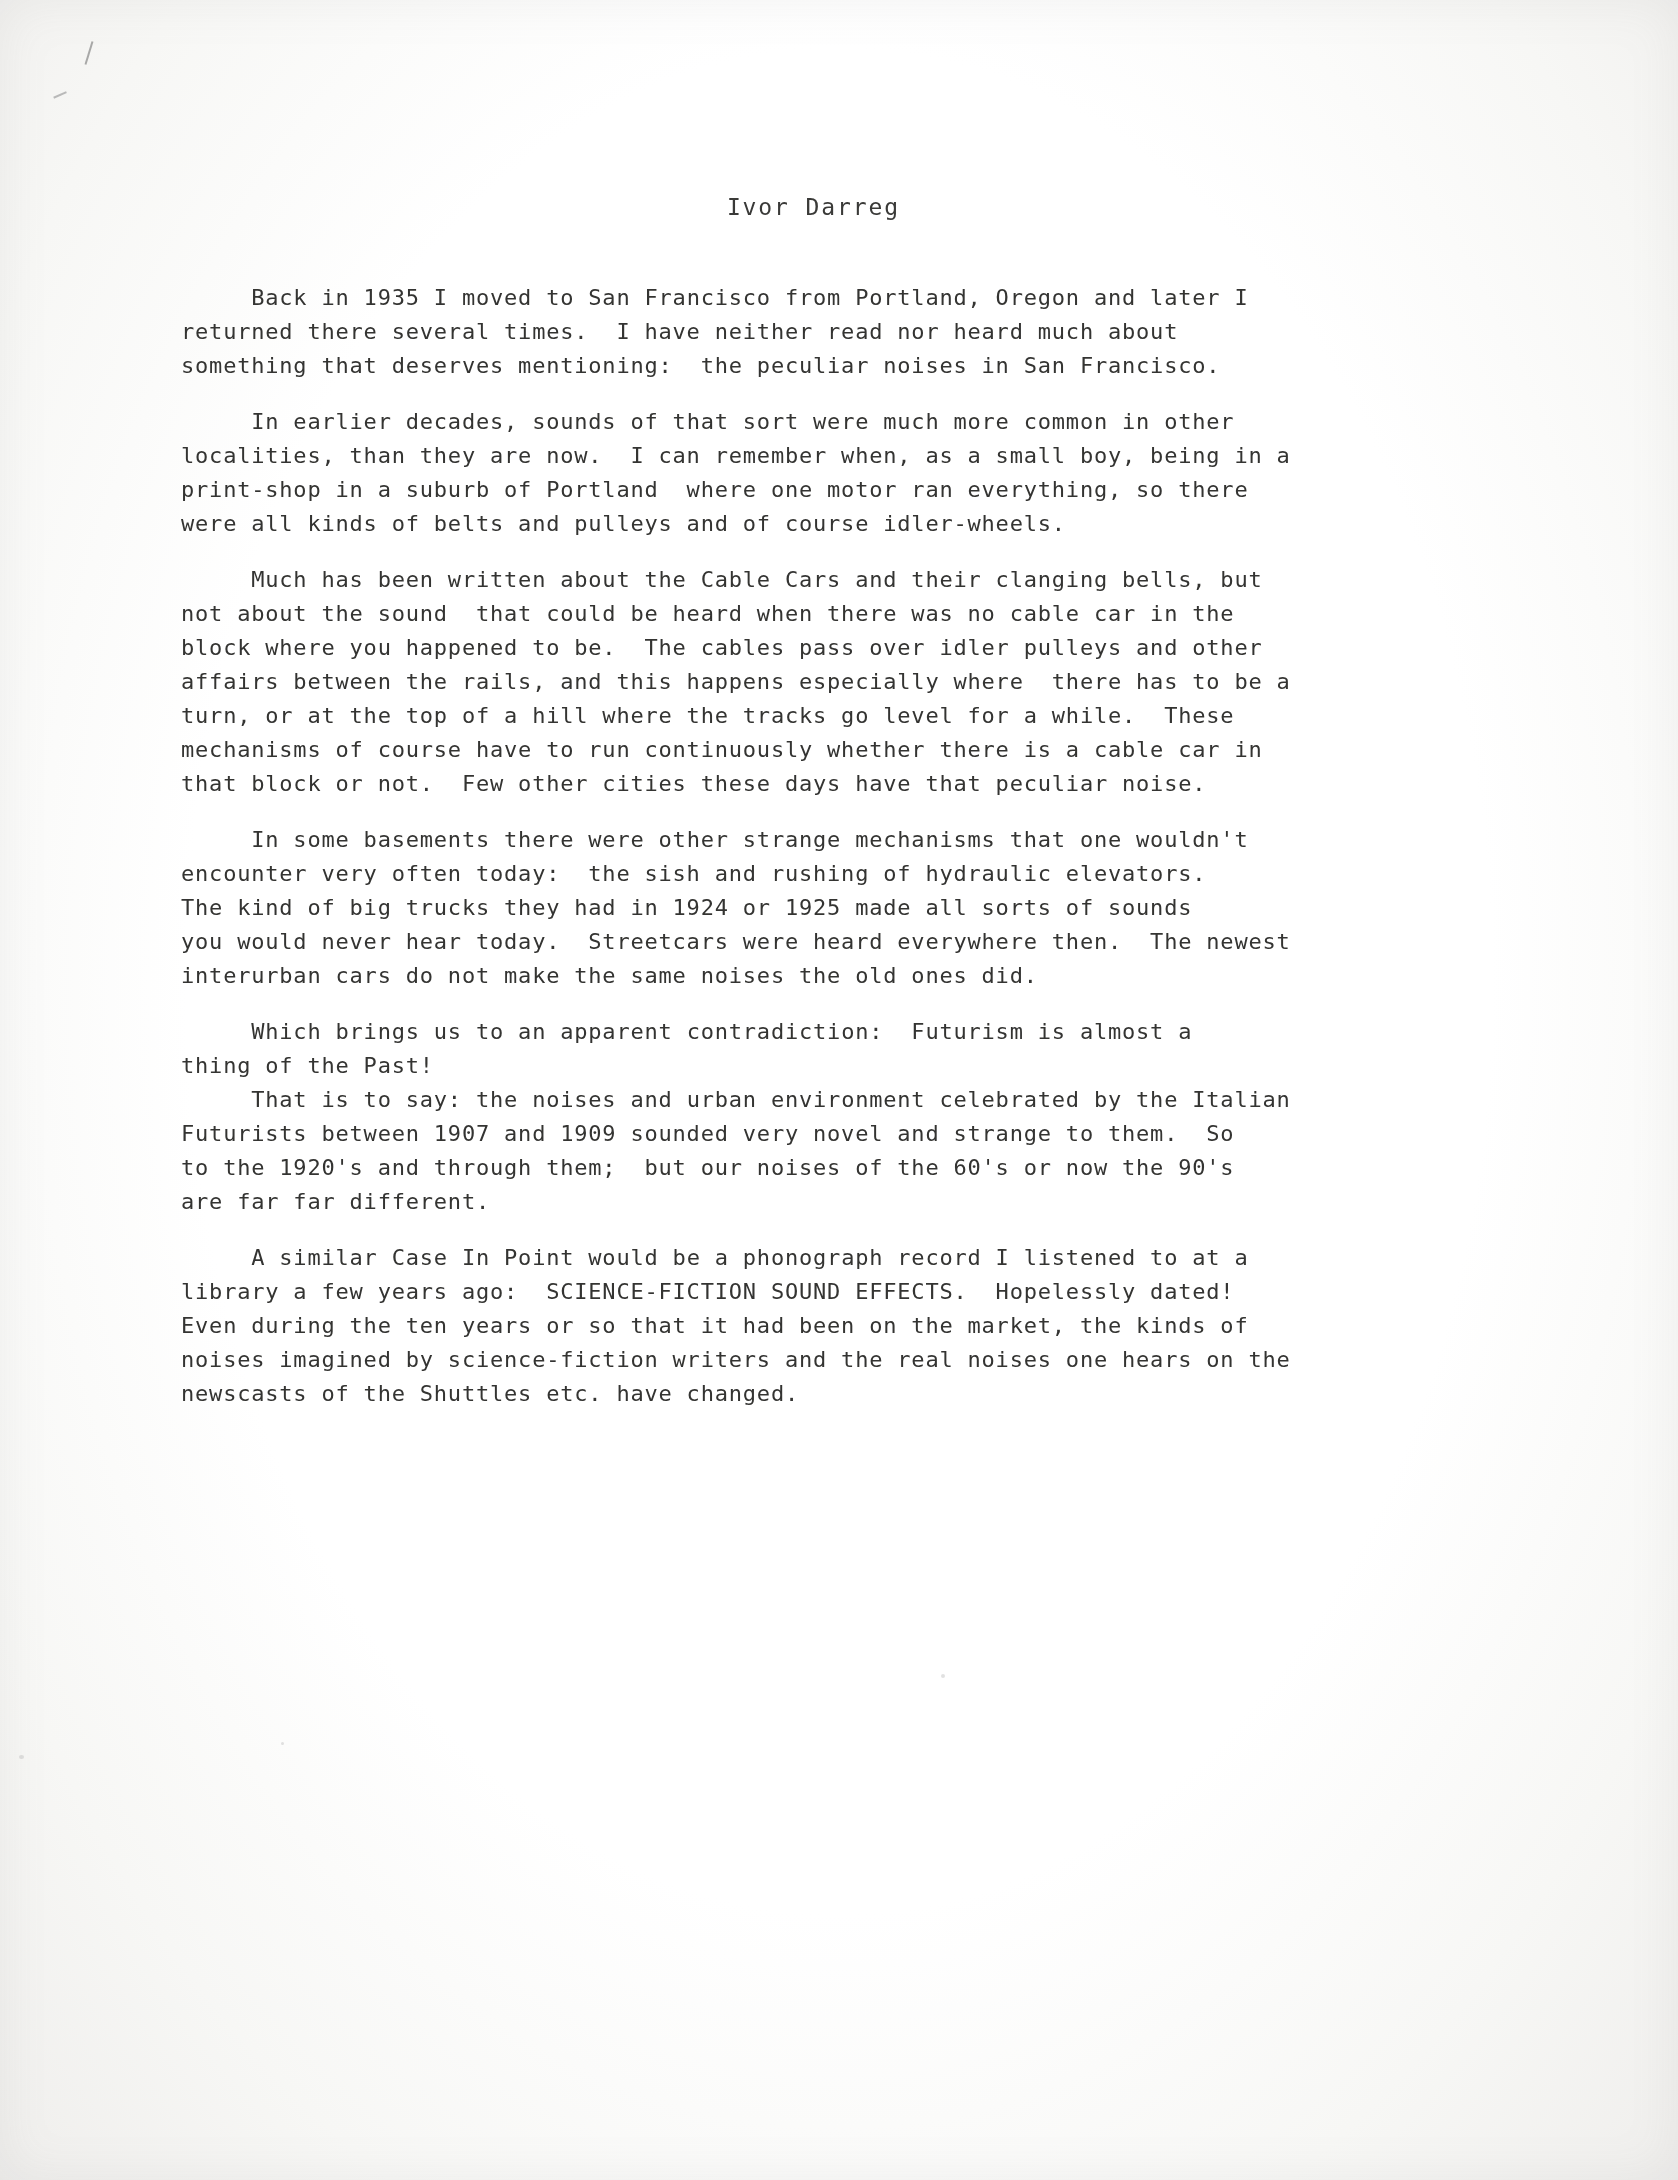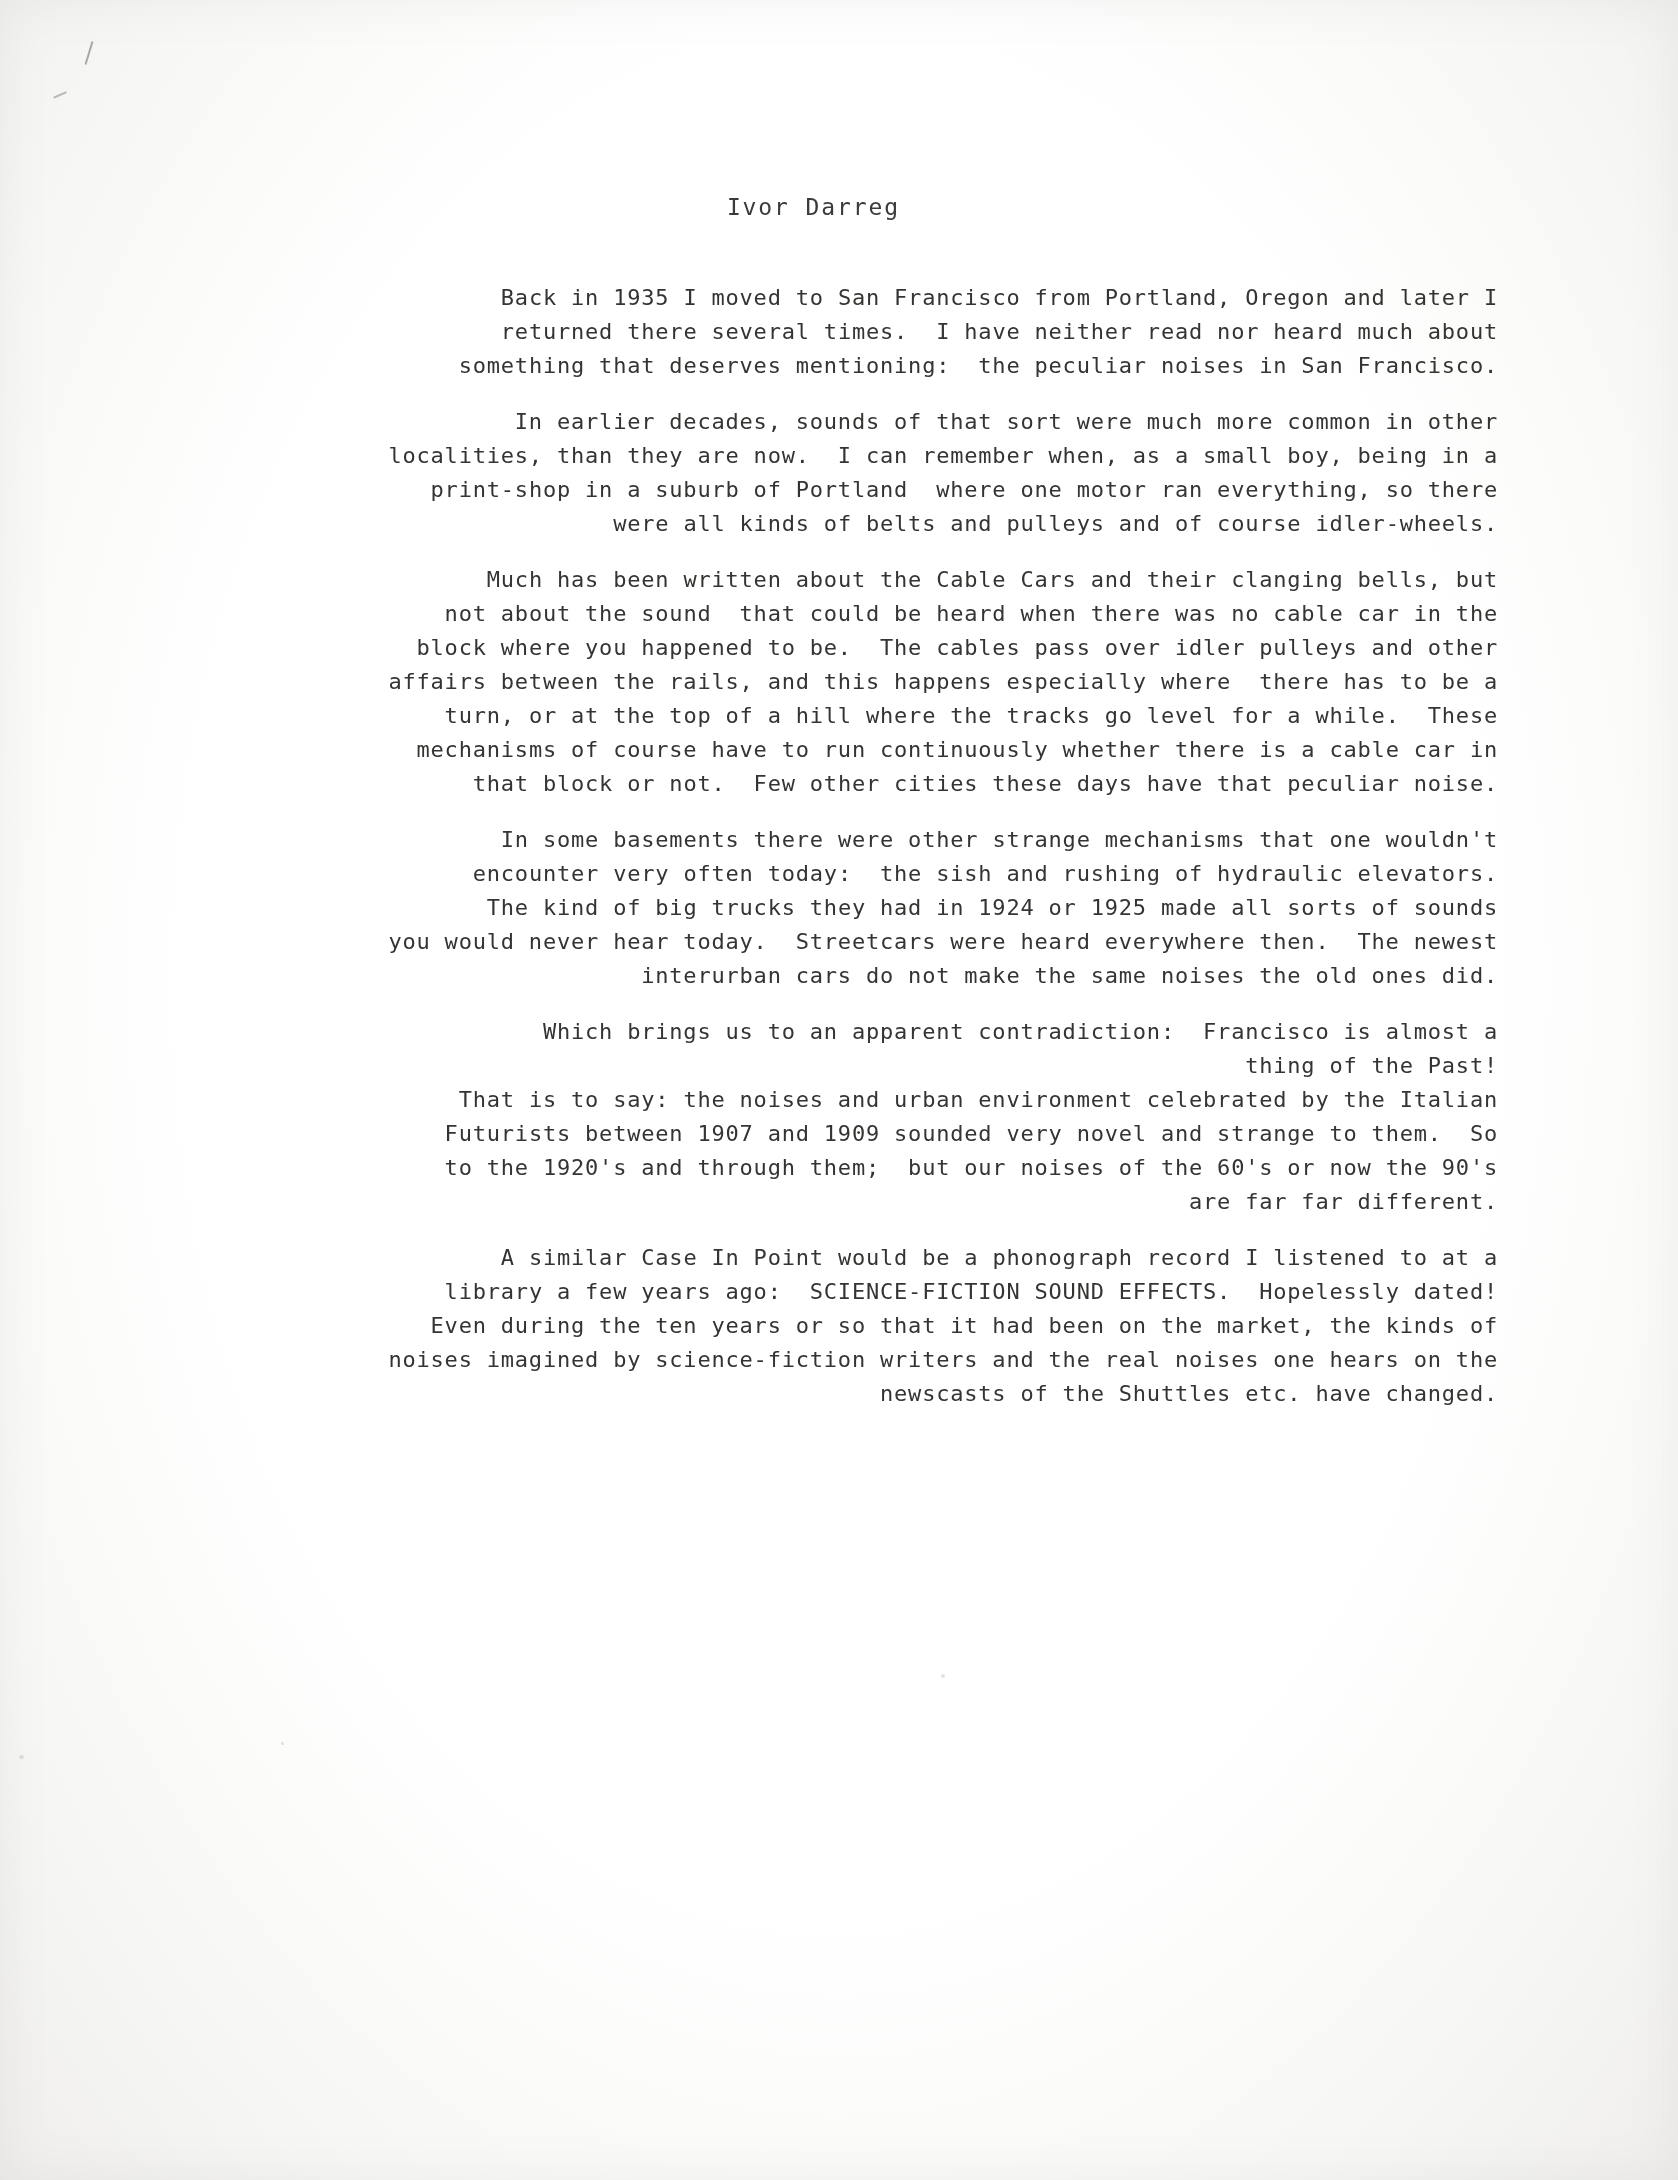--- a/index.html
+++ b/index.html
@@ -49,28 +49,27 @@
     color: #3a3a38;
     text-indent: -51px;
   }
   .body-block {
     position: absolute;
     left: 169px;
     top: 281px;
     width: 1329px;
   }
   p.para {
-    margin: 0 0 22px 1px;
+    margin: 0 0 22px 12px;
     font-size: 22px;
     line-height: 34px;
     letter-spacing: 0.8px;
     color: #343432;
     white-space: pre-wrap;
     text-indent: 0;
-    text-align: right;
   }
   p.tight {
     margin-bottom: 0;
   }
   p.final {
     letter-spacing: 0.9px;
   }
   
   .mark1 {
     position: absolute;
@@ -129,21 +128,21 @@
 block where you happened to be.  The cables pass over idler pulleys and other
 affairs between the rails, and this happens especially where  there has to be a
 turn, or at the top of a hill where the tracks go level for a while.  These
 mechanisms of course have to run continuously whether there is a cable car in
 that block or not.  Few other cities these days have that peculiar noise.</p>
       <p class="para">     In some basements there were other strange mechanisms that one wouldn't
 encounter very often today:  the sish and rushing of hydraulic elevators.
 The kind of big trucks they had in 1924 or 1925 made all sorts of sounds
 you would never hear today.  Streetcars were heard everywhere then.  The newest
 interurban cars do not make the same noises the old ones did.</p>
-      <p class="para tight">     Which brings us to an apparent contradiction:  Francisco is almost a
+      <p class="para tight">     Which brings us to an apparent contradiction:  Futurism is almost a
 thing of the Past!</p>
       <p class="para">     That is to say: the noises and urban environment celebrated by the Italian
 Futurists between 1907 and 1909 sounded very novel and strange to them.  So
 to the 1920's and through them;  but our noises of the 60's or now the 90's
 are far far different.</p>
       <p class="para">     A similar Case In Point would be a phonograph record I listened to at a
 library a few years ago:  SCIENCE-FICTION SOUND EFFECTS.  Hopelessly dated!
 Even during the ten years or so that it had been on the market, the kinds of
 noises imagined by science-fiction writers and the real noises one hears on the
 newscasts of the Shuttles etc. have changed.</p>

